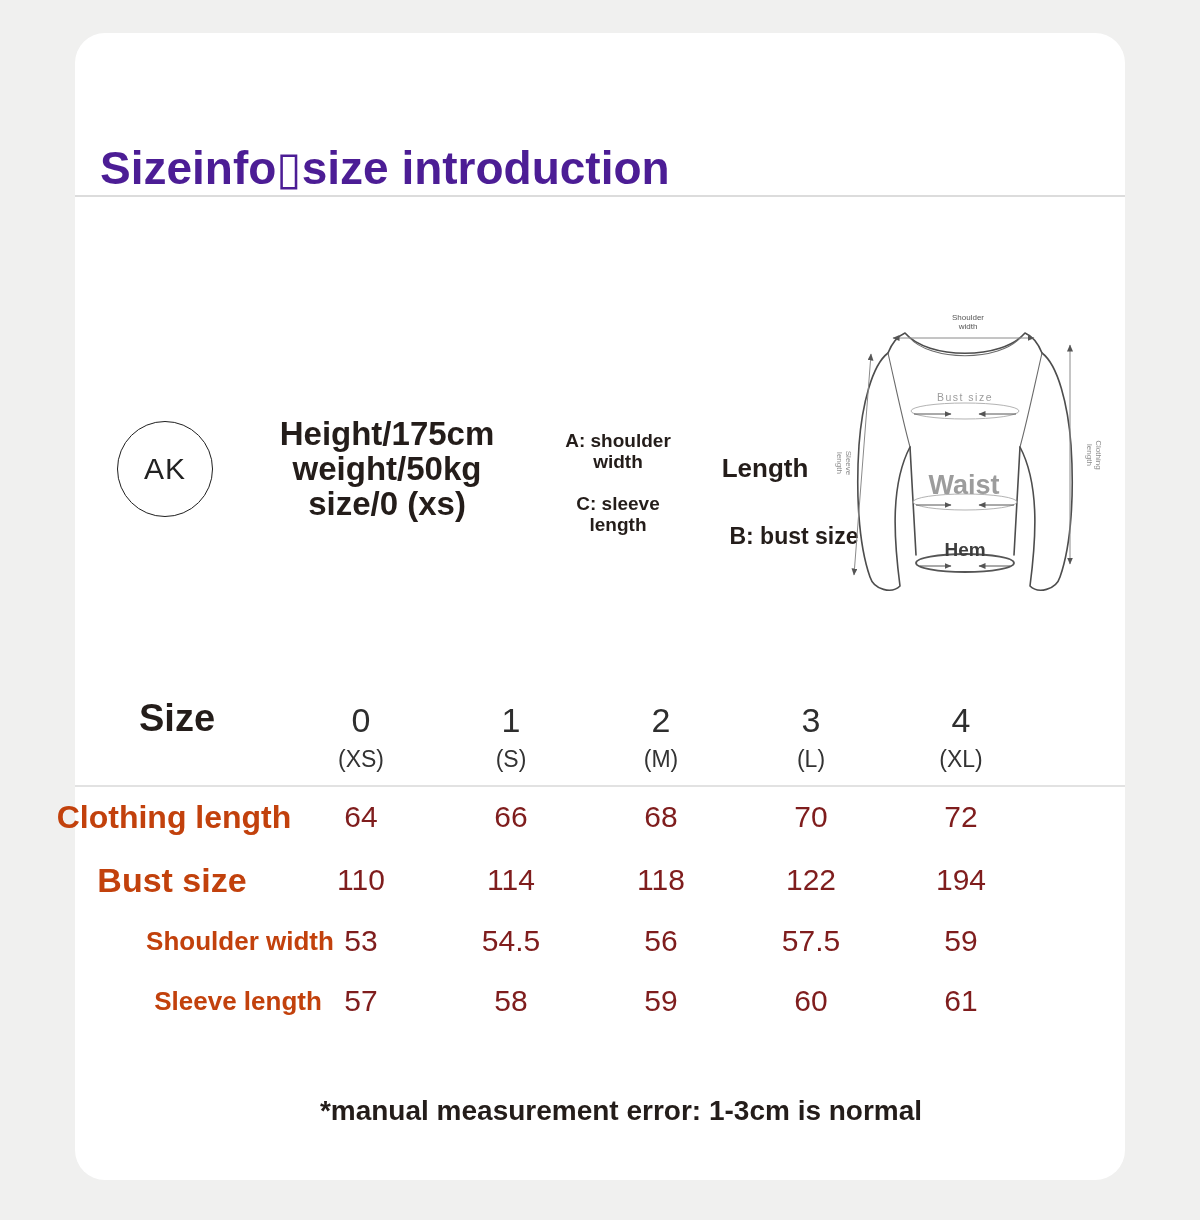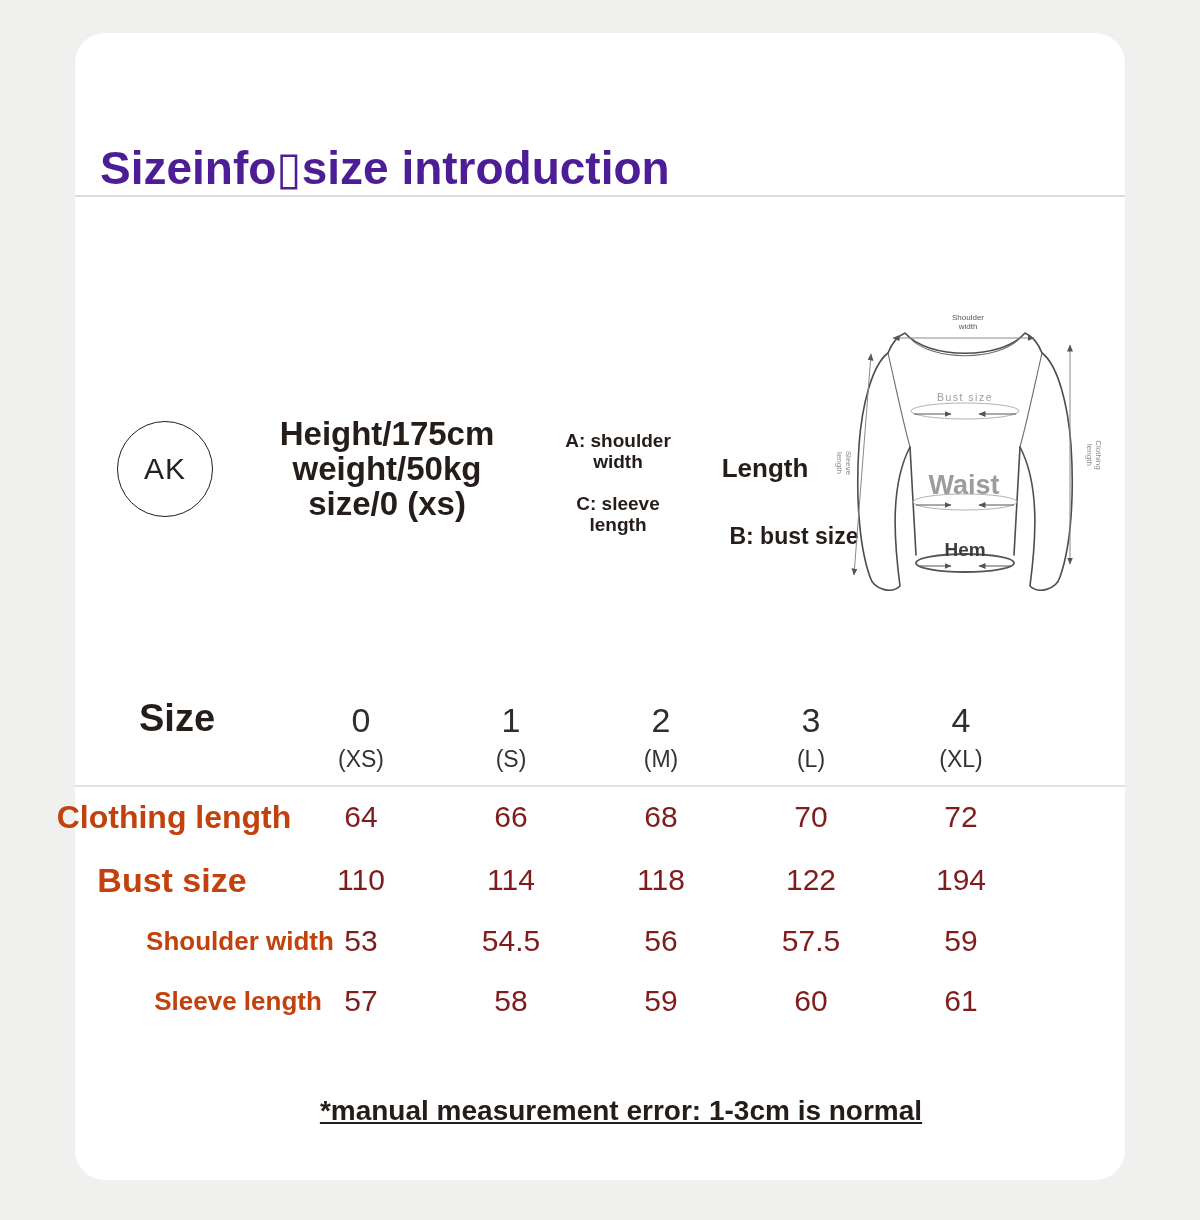--- a/index.html
+++ b/index.html
@@ -60,21 +60,21 @@
     position:absolute;transform:translateX(-50%);
     font-weight:bold;line-height:44px;white-space:nowrap;color:#c2410c;
   }
   .trow .val{line-height:44px;font-size:30px;color:#7f1d1d;}
   .r1{top:762px;} .r1 .rlabel{left:99px;font-size:32px;}
   .r2{top:825px;} .r2 .rlabel{left:97px;font-size:34px;}
   .r3{top:886px;} .r3 .rlabel{left:165px;font-size:26px;}
   .r4{top:902px;margin-top:44px;} .r4 .rlabel{left:163px;font-size:26px;}
   .footnote{
     position:absolute;left:546px;top:1062px;transform:translateX(-50%);
-    font-size:28px;font-weight:bold;white-space:nowrap;color:#241d1a;text-decoration:underline;
+    font-size:28px;font-weight:bold;white-space:nowrap;color:#241d1a;
   }
   
   .s8{font-size:8px;fill:#555;}
   .s8g{font-size:8px;fill:#8c8c8c;}
   .s10{font-size:10.5px;fill:#9c9c9c;letter-spacing:1.5px;}
   .waist-t{font-size:27px;font-weight:bold;fill:#9c9c9c;}
   .hem-t{font-size:19px;font-weight:bold;fill:#3d3d3d;}
 </style>
 </head>
 <body>

